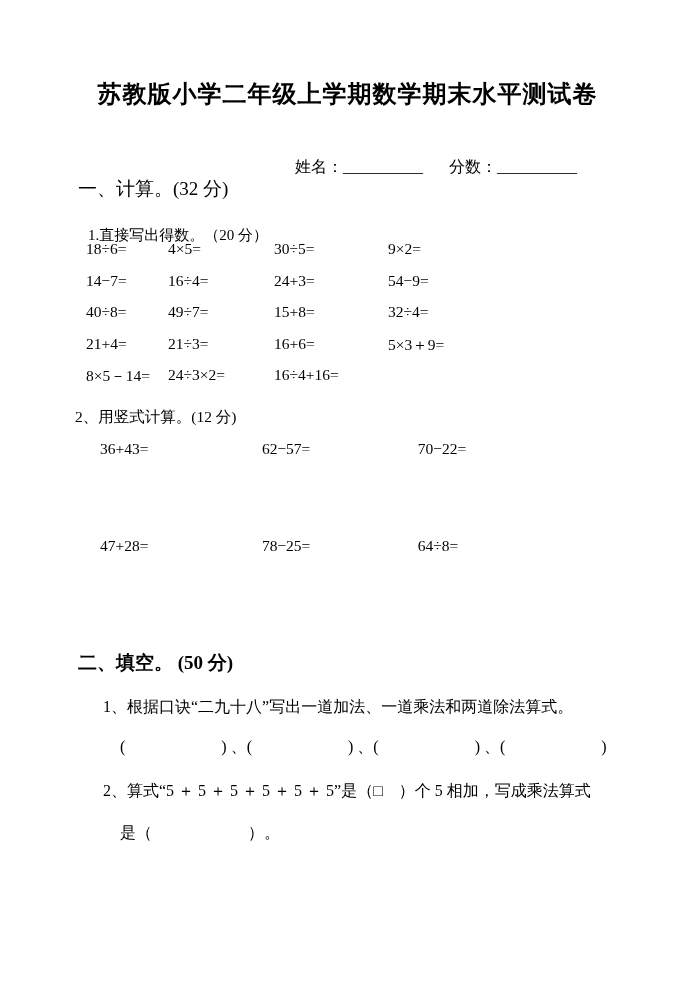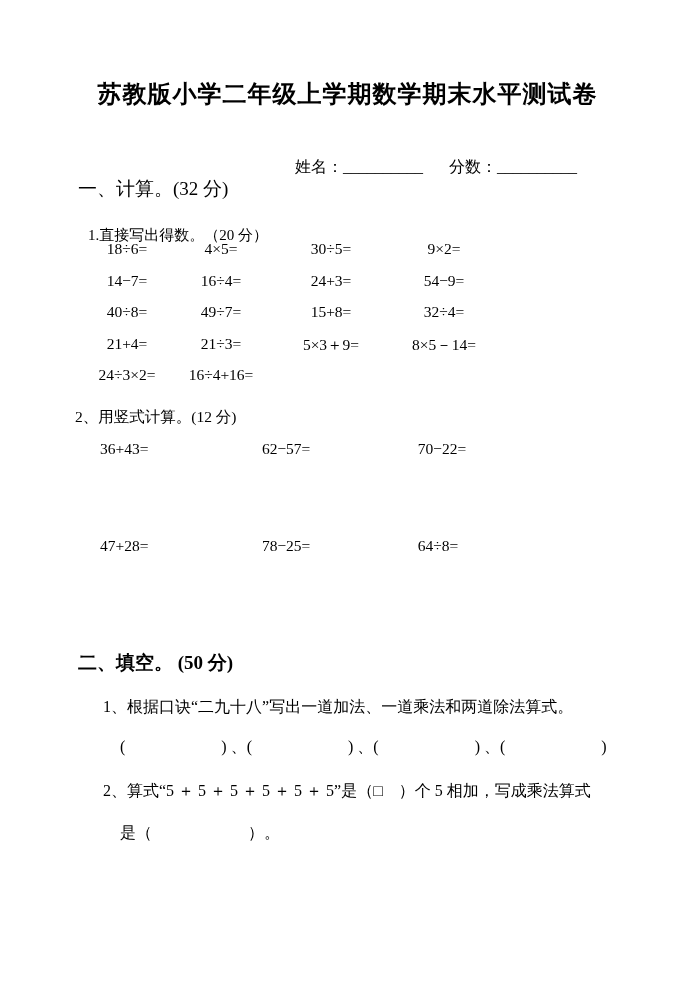--- a/index.html
+++ b/index.html
@@ -19,21 +19,21 @@
   #sec1-heading{top:176px;left:78px;font-size:19px;font-weight:normal}
   #direct-label{top:226px;left:88px;font-size:15px}
 
   #calc-grid{
     top:240px;left:86px;
     display:grid;
     grid-template-columns:82px 106px 114px 112px;
     grid-auto-rows:31.6px;
     font-size:15.5px;
   }
-  #calc-grid span{text-align:center}
+  #calc-grid span{text-align:left}
 
   #vert-label{top:407px;left:75px;font-size:15.5px}
   .vert-row{left:100px;font-size:15.5px}
   #vert-row-1{top:440px}
   #vert-row-2{top:537px}
   .vert-row span{display:inline-block}
   .vert-row .c1{width:158px}
   .vert-row .c2{width:152px}
 
   #sec2-heading{top:650px;left:78px;font-size:19px;font-weight:bold}
@@ -64,20 +64,21 @@
   <span>14−7=</span>
   <span>16÷4=</span>
   <span>24+3=</span>
   <span>54−9=</span>
   <span>40÷8=</span>
   <span>49÷7=</span>
   <span>15+8=</span>
   <span>32÷4=</span>
   <span>21+4=</span>
   <span>21÷3=</span>
+  <span>16+6=</span>
   <span>5×3＋9=</span>
   <span>8×5－14=</span>
   <span>24÷3×2=</span>
   <span>16÷4+16=</span>
 </div>
 
 <div class="abs" id="vert-label">2、用竖式计算。(12 分)</div>
 
 <div class="abs vert-row" id="vert-row-1">
   <span class="c1">36+43=</span>

